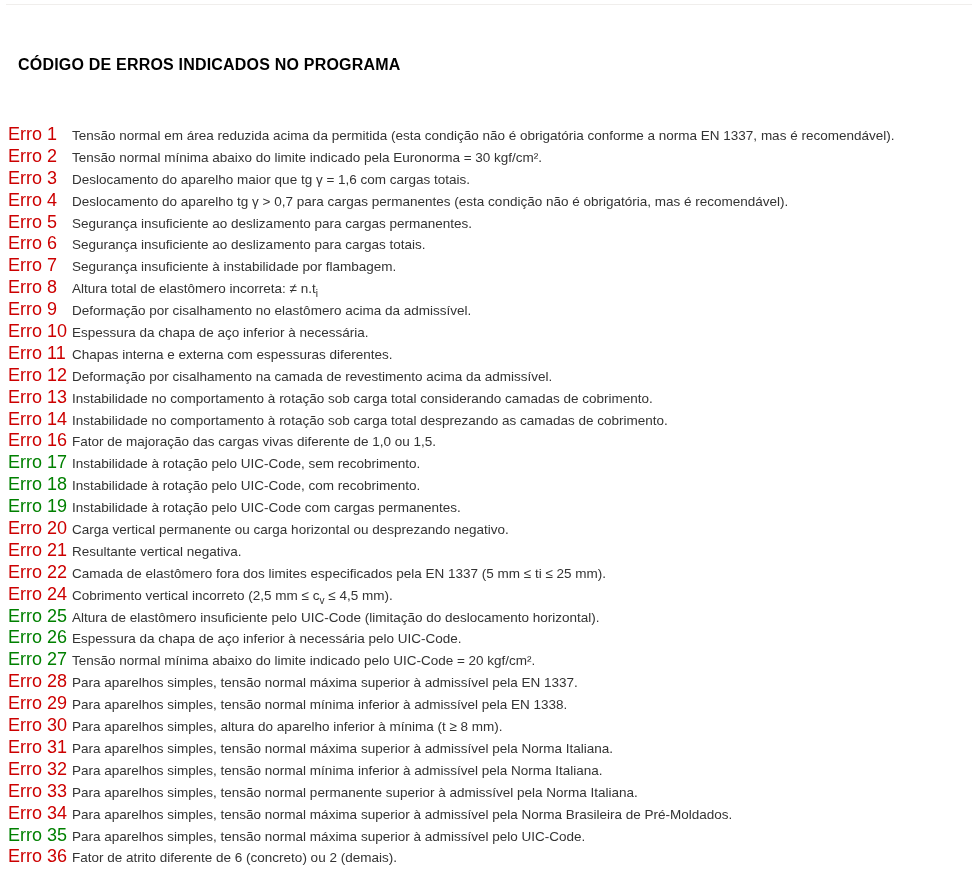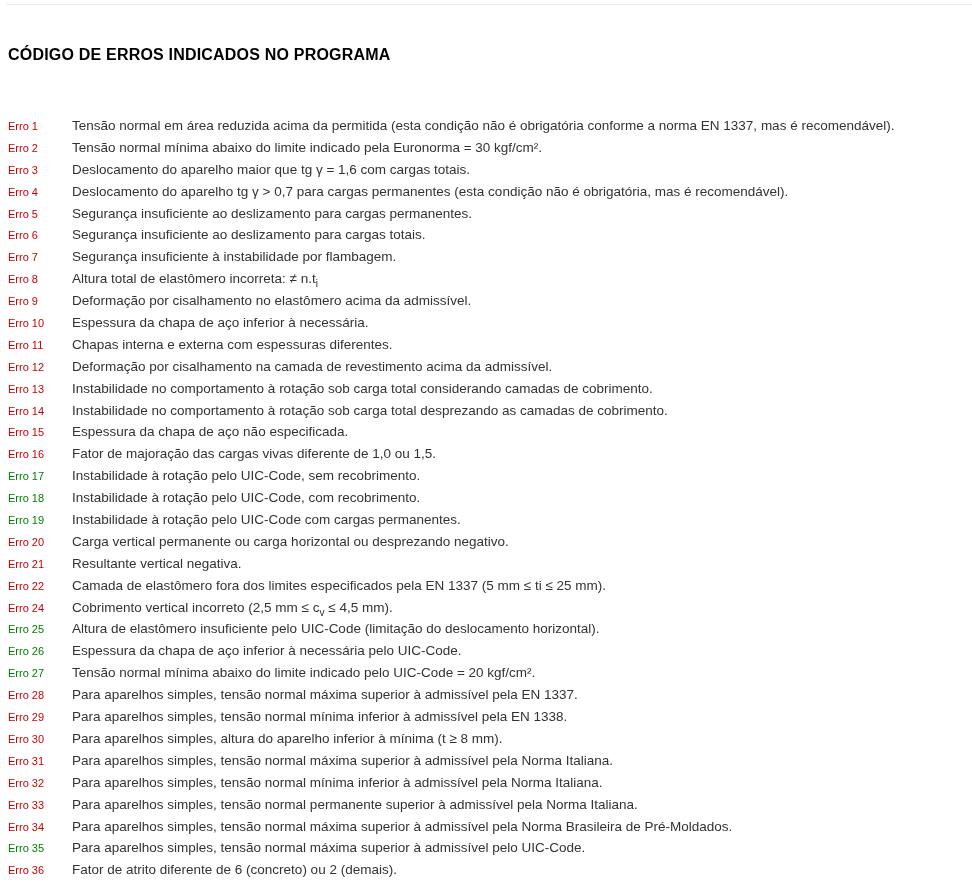--- a/index.html
+++ b/index.html
@@ -15,35 +15,35 @@
     position:relative;
   }
   .top-hairline{
     position:absolute;top:4px;left:6px;right:0;height:1px;
     background:#f0eeec;
   }
   .page{
     padding:0 0 0 8px;
   }
   h1.page-title{
-    margin:0;padding-top:46px;
+    margin:10px;padding-top:46px;
     font-size:16px;font-weight:bold;color:var(--title);
     letter-spacing:0.2px;
   }
   .error-list{
     margin-top:27px;
   }
   .error-row{
     display:flex;align-items:baseline;
     height:21.9px;line-height:21.9px;
     white-space:nowrap;
   }
   .error-code{
     flex:0 0 64px;width:64px;
-    font-size:11px;color:var(--red);
+    font-size:18px;color:var(--red);
   }
   .error-code.red{color:var(--red);}
   .error-code.green{color:var(--green);}
   .error-desc{
     flex:1;
     font-size:13.5px;color:var(--text);margin-top:24px;
   }
   .error-desc sub{
     font-size:10px;line-height:0;
   }
@@ -120,24 +120,20 @@
   <div class="error-row">
     <span class="error-code red">Erro 13</span>
     <span class="error-desc">Instabilidade no comportamento à rotação sob carga total considerando camadas de cobrimento.</span>
   </div>
 
   <div class="error-row">
     <span class="error-code red">Erro 14</span>
     <span class="error-desc">Instabilidade no comportamento à rotação sob carga total desprezando as camadas de cobrimento.</span>
   </div>
 
-  <div class="error-row">
-    <span class="error-code red">Erro 15</span>
-    <span class="error-desc">Espessura da chapa de aço não especificada.</span>
-  </div>
 
   <div class="error-row">
     <span class="error-code red">Erro 16</span>
     <span class="error-desc">Fator de majoração das cargas vivas diferente de 1,0 ou 1,5.</span>
   </div>
 
   <div class="error-row">
     <span class="error-code green">Erro 17</span>
     <span class="error-desc">Instabilidade à rotação pelo UIC-Code, sem recobrimento.</span>
   </div>

